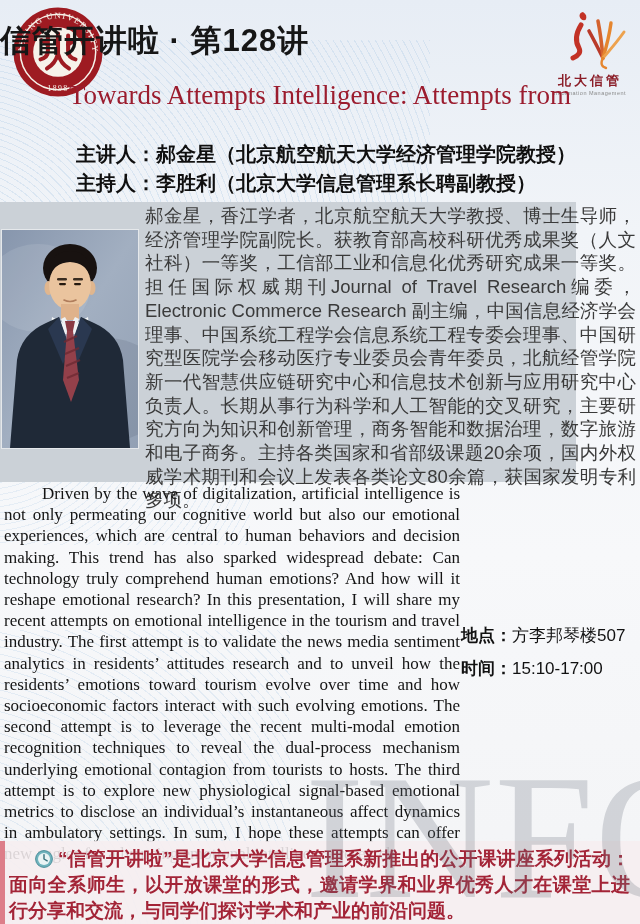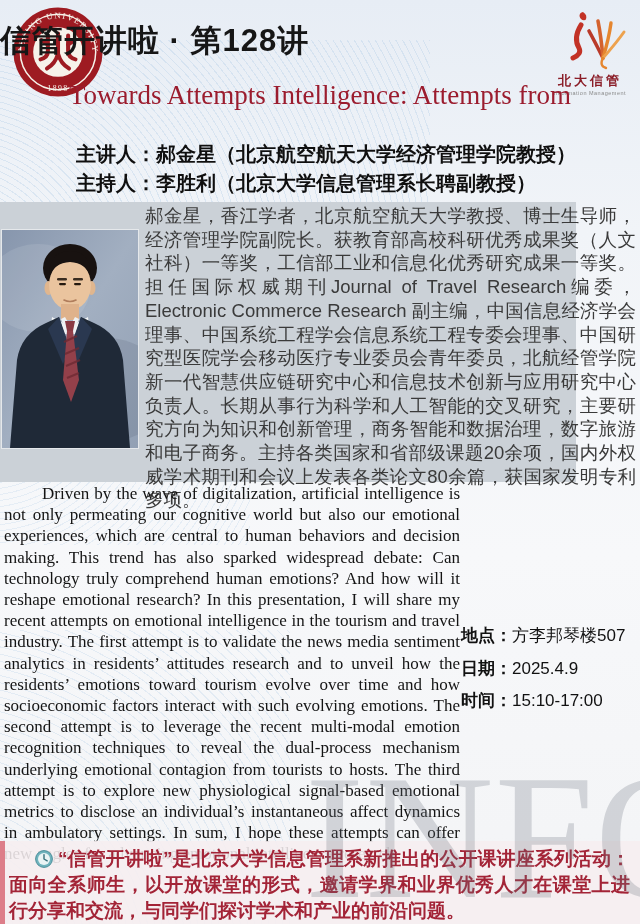--- a/index.html
+++ b/index.html
@@ -159,23 +159,20 @@
     <div class="bio-text">郝金星，香江学者，北京航空航天大学教授、博士生导师，经济管理学院副院长。获教育部高校科研优秀成果奖（人文社科）一等奖，工信部工业和信息化优秀研究成果一等奖。担任国际权威期刊Journal of Travel Research编委，Electronic Commerce Research 副主编，中国信息经济学会理事、中国系统工程学会信息系统工程专委会理事、中国研究型医院学会移动医疗专业委员会青年委员，北航经管学院新一代智慧供应链研究中心和信息技术创新与应用研究中心负责人。长期从事行为科学和人工智能的交叉研究，主要研究方向为知识和创新管理，商务智能和数据治理，数字旅游和电子商务。主持各类国家和省部级课题20余项，国内外权威学术期刊和会议上发表各类论文80余篇，获国家发明专利多项。</div>
   </div>
 
   <div class="abstract-text">Driven by the wave of digitalization, artificial intelligence is not only permeating our cognitive world but also our emotional experiences, which are central to human behaviors and decision making. This trend has also sparked widespread debate: Can technology truly comprehend human emotions? And how will it reshape emotional research? In this presentation, I will share my recent attempts on emotional intelligence in the tourism and travel industry. The first attempt is to validate the news media sentiment analytics in residents’ attitudes research and to unveil how the residents’ emotions toward tourism evolve over time and how socioeconomic factors interact with such evolving emotions. The second attempt is to leverage the recent multi-modal emotion recognition techniques to reveal the dual-process mechanism underlying emotional contagion from tourists to hosts. The third attempt is to explore new physiological signal-based emotional metrics to disclose an individual’s instantaneous affect dynamics in ambulatory settings. In sum, I hope these attempts can offer new angles for advancing emotional intelligence research.</div>
 
   <div class="event-info">
     <div>
       <span class="lbl">地点：</span><span class="val">方李邦琴楼507</span>
     </div>
     <div>
-      <span class="lbl">日期：</span><span class="val">2025.4.9</span>
-    </div>
-    <div>
       <span class="lbl">时间：</span><span class="val">15:10-17:00</span>
     </div>
   </div>
 
   <div class="watermark">INFO</div>
 
   <div class="footer-about">
     <svg class="clock-icon" width="18" height="18" viewBox="0 0 18 18">
       <circle cx="9" cy="9" r="8.4" fill="#6fb3bd" stroke="#4c8f9b" stroke-width="1"></circle>
       <circle cx="9" cy="9" r="6" fill="#e9f4f5"></circle>

